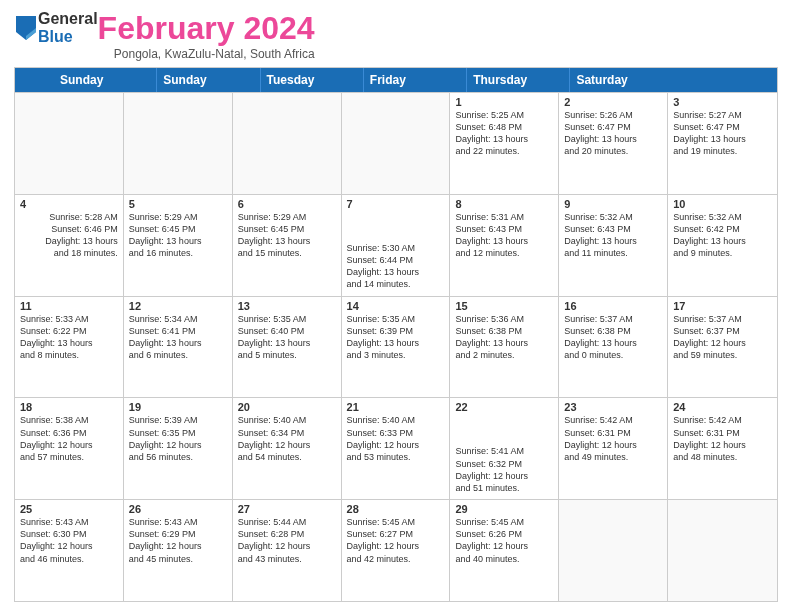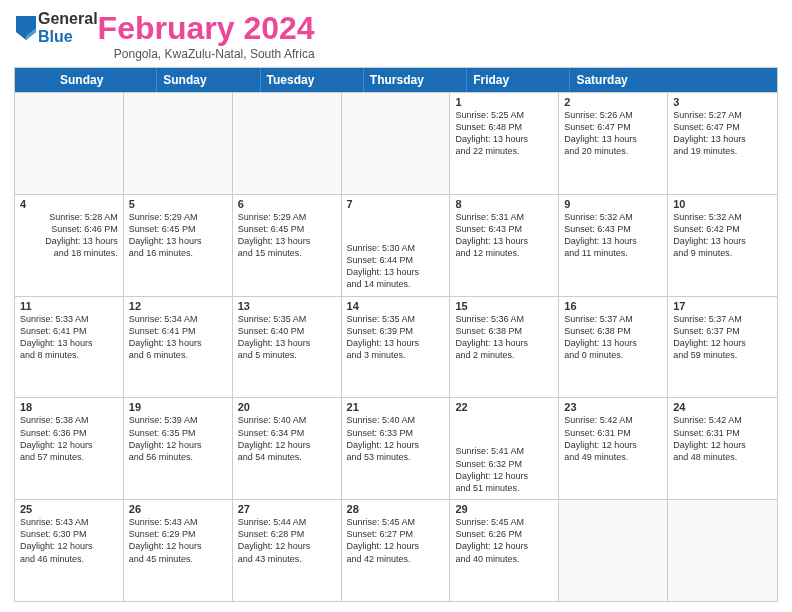--- a/index.html
+++ b/index.html
@@ -133,22 +133,22 @@
       <div class="main-title">February 2024</div>
       <div class="subtitle">Pongola, KwaZulu-Natal, South Africa</div>
     </div>
   </div>
 
   <div class="calendar">
     <div class="cal-header" id="cal-header">
         <div class="cal-header-cell">Sunday</div>
         <div class="cal-header-cell">Sunday</div>
         <div class="cal-header-cell">Tuesday</div>
+        <div class="cal-header-cell">Friday</div>
         <div class="cal-header-cell">Thursday</div>
-        <div class="cal-header-cell">Friday</div>
         <div class="cal-header-cell">Saturday</div>
       </div>
     <div class="cal-body" id="cal-body">
         <div class="cal-row">
           <div class="cal-cell empty"></div>
           <div class="cal-cell empty"></div>
           <div class="cal-cell empty"></div>
           <div class="cal-cell empty"></div>
           <div class="cal-cell">
             <span class="day-number">1</span>
@@ -220,21 +220,21 @@
             <div class="cell-text" style="white-space: pre-line;">Sunrise: 5:32 AM
 Sunset: 6:42 PM
 Daylight: 13 hours
 and 9 minutes.</div>
           </div>
         </div>
         <div class="cal-row">
           <div class="cal-cell">
             <span class="day-number">11</span>
             <div class="cell-text" style="white-space: pre-line;">Sunrise: 5:33 AM
-Sunset: 6:41 PM
+Sunset: 6:22 PM
 Daylight: 13 hours
 and 8 minutes.</div>
           </div>
           <div class="cal-cell">
             <span class="day-number">12</span>
             <div class="cell-text" style="white-space: pre-line;">Sunrise: 5:34 AM
 Sunset: 6:41 PM
 Daylight: 13 hours
 and 6 minutes.</div>
           </div>

